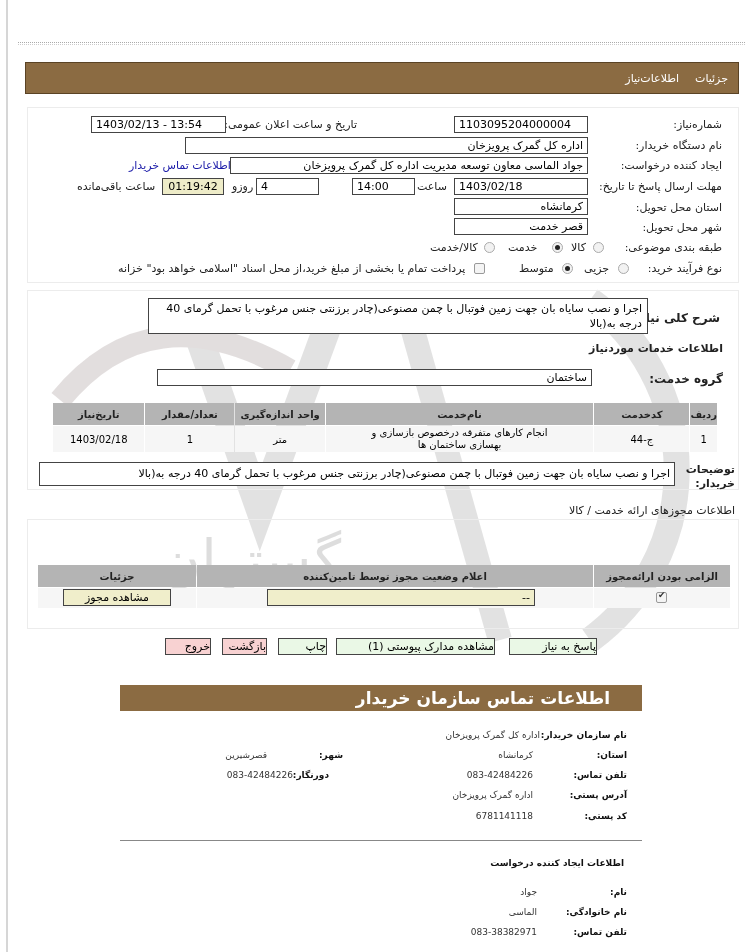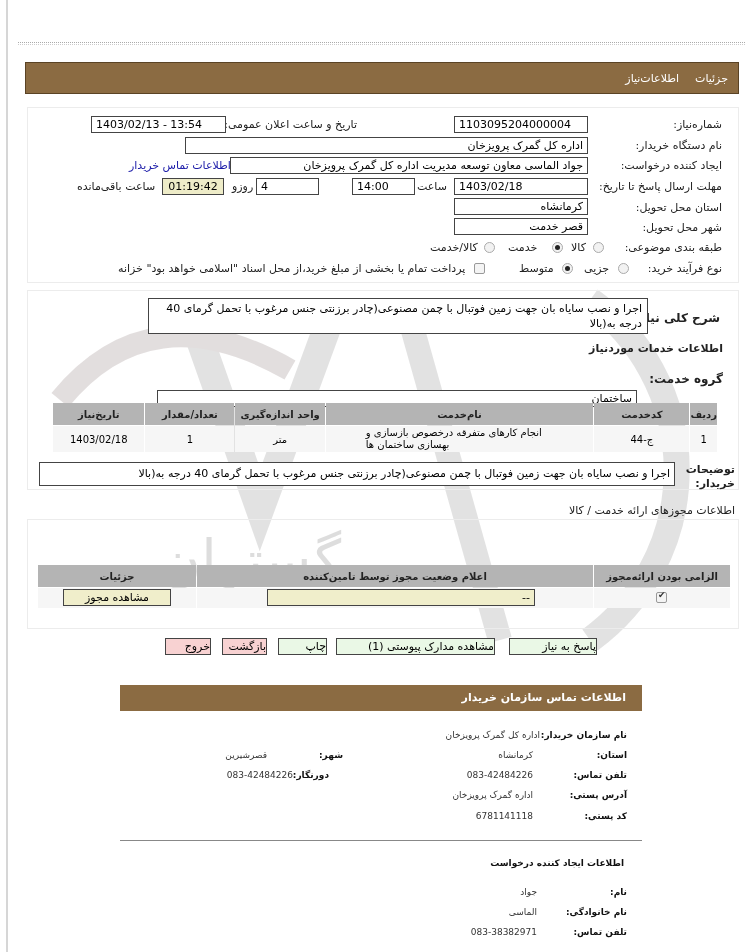--- a/index.html
+++ b/index.html
@@ -37,21 +37,21 @@
   table.grid { position: absolute; border-collapse: separate; border-spacing: 1px; direction: rtl; font-size: 10px; }
   table.grid th { background: #b4b4b4; color: #222; font-weight: bold; height: 22px; font-size: 10px; }
   table.grid td { background: #f6f6f6; height: 26px; text-align: center; font-size: 10px; }
 
   .btn { position: absolute; height: 17px; border: 1px solid #444; font-size: 11px; line-height: 15px; white-space: nowrap; direction: rtl; cursor: pointer; }
   .btn.green { background: #eaf8e6; padding-left: 47px; }
   .btn.pink { background: #f8d2d2; }
   .btn.cream { background: #f0eecb; }
 
   .contact-bar { position: absolute; left: 120px; top: 685px; width: 522px; height: 26px; background: #8b6b42;
-    color: #fff; font-weight: bold; font-size: 11px; direction: rtl; padding-right: 16px; line-height: 26px; }
+    color: #fff; font-weight: bold; font-size: 17px; direction: rtl; padding-right: 32px; line-height: 26px; }
   .c-lbl { position: absolute; font-size: 9px; font-weight: bold; white-space: nowrap; direction: rtl; color: #111; }
   .c-val { position: absolute; font-size: 9px; white-space: nowrap; color: #333; direction: rtl; }
   .c-val.num { direction: ltr; }
   .divider { position: absolute; height: 1px; background: #888; }
 </style>
 </head>
 <body>
 
 <div class="left-rail"></div>
 <div class="top-rule"></div>
@@ -116,38 +116,38 @@
 <span class="lbl rtl" style="left:118px; top:262px;">پرداخت تمام یا بخشی از مبلغ خرید،از محل اسناد "اسلامی خواهد بود" خزانه</span>
 
 <div class="panel" style="left:27px; top:290px; width:712px; height:200px;"></div>
 
 <span class="lbl rtl bold" style="right:25px; top:311px; font-size:12px;">شرح کلی نیاز:</span>
 <div class="box rtl" style="left:148px; top:298px; width:500px; height:36px; white-space:normal; line-height:15px; padding:2px 5px;">اجرا و نصب سایاه بان جهت زمین فوتبال با چمن مصنوعی(چادر برزنتی جنس  مرغوب با تحمل گرمای 40 درجه به(بالا</div>
 
 <span class="lbl rtl bold" style="right:22px; top:342px; font-size:11px;">اطلاعات خدمات موردنیاز</span>
 
 <span class="lbl rtl bold" style="right:22px; top:372px; font-size:12px;">گروه خدمت:</span>
-<div class="box rtl" style="left:157px; top:390px; width:480px;">ساختمان</div>
+<div class="box rtl" style="left:157px; top:369px; width:435px;">ساختمان</div>
 
 <table class="grid" style="left:52px; top:402px; width:666px;">
   <thead>
     <tr>
       <th style="width:20px;">ردیف</th>
       <th style="width:96px;">کدخدمت</th>
       <th style="width:270px;">نام‌خدمت</th>
       <th style="width:90px;">واحد اندازه‌گیری</th>
       <th style="width:90px;">تعداد/مقدار</th>
       <th style="width:92px;">تاریخ‌نیاز</th>
     </tr>
   </thead>
   <tbody>
     <tr>
       <td>1</td>
       <td>ج-44</td>
-      <td style="padding:0 40px; line-height:12px; text-align:left;">انجام کارهای متفرقه درخصوص بازسازی و بهسازی ساختمان ها</td>
+      <td style="padding:0 40px; line-height:12px; text-align:center;">انجام کارهای متفرقه درخصوص بازسازی و بهسازی ساختمان ها</td>
       <td>متر</td>
       <td>1</td>
       <td>1403/02/18</td>
     </tr>
   </tbody>
 </table>
 
 <span class="lbl rtl bold" style="right:10px; top:463px; font-size:11px; white-space:normal; width:50px; line-height:14px;">توضیحات خریدار:</span>
 <div class="box rtl" style="left:39px; top:462px; width:636px; height:24px; line-height:22px;">اجرا و نصب سایاه بان جهت زمین فوتبال با چمن مصنوعی(چادر برزنتی جنس  مرغوب با تحمل گرمای 40 درجه به(بالا</div>
 

